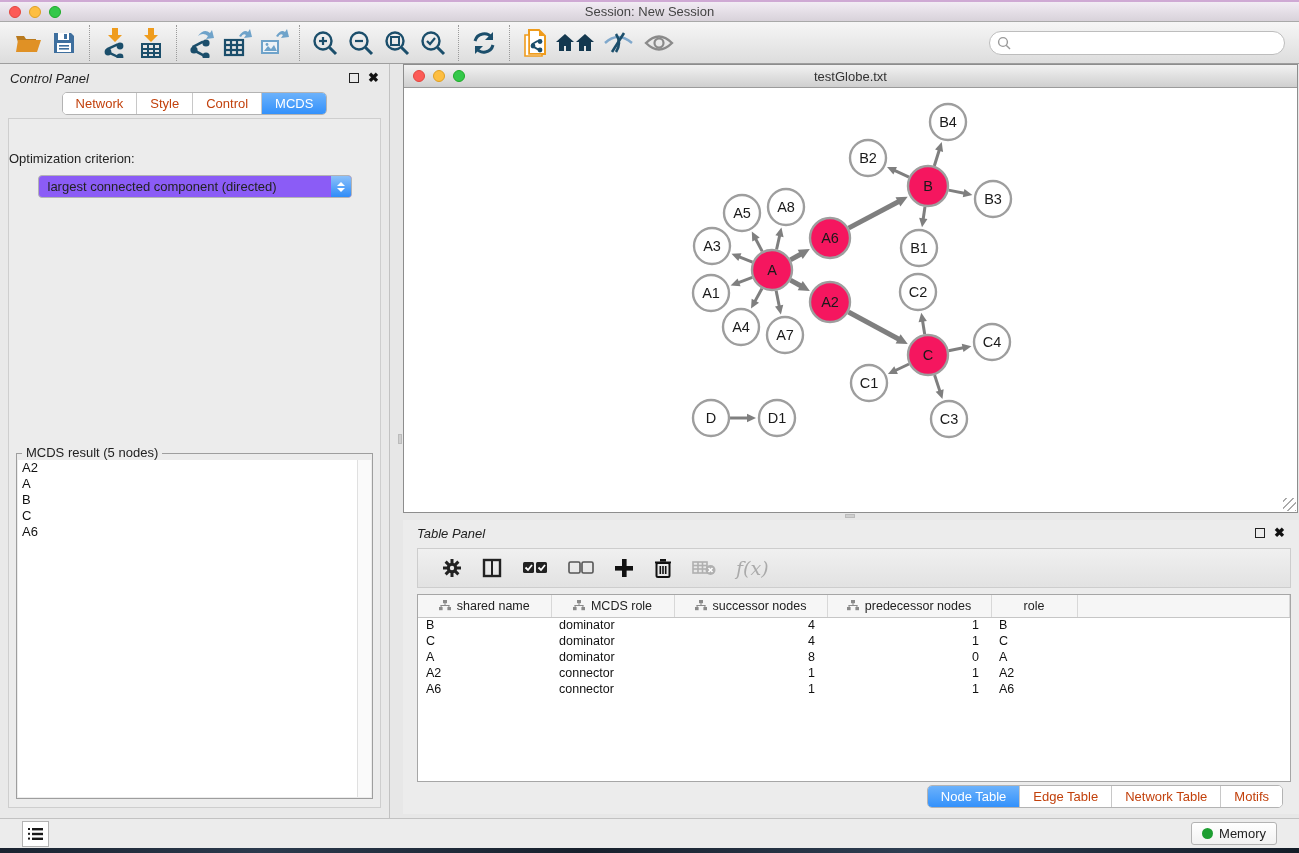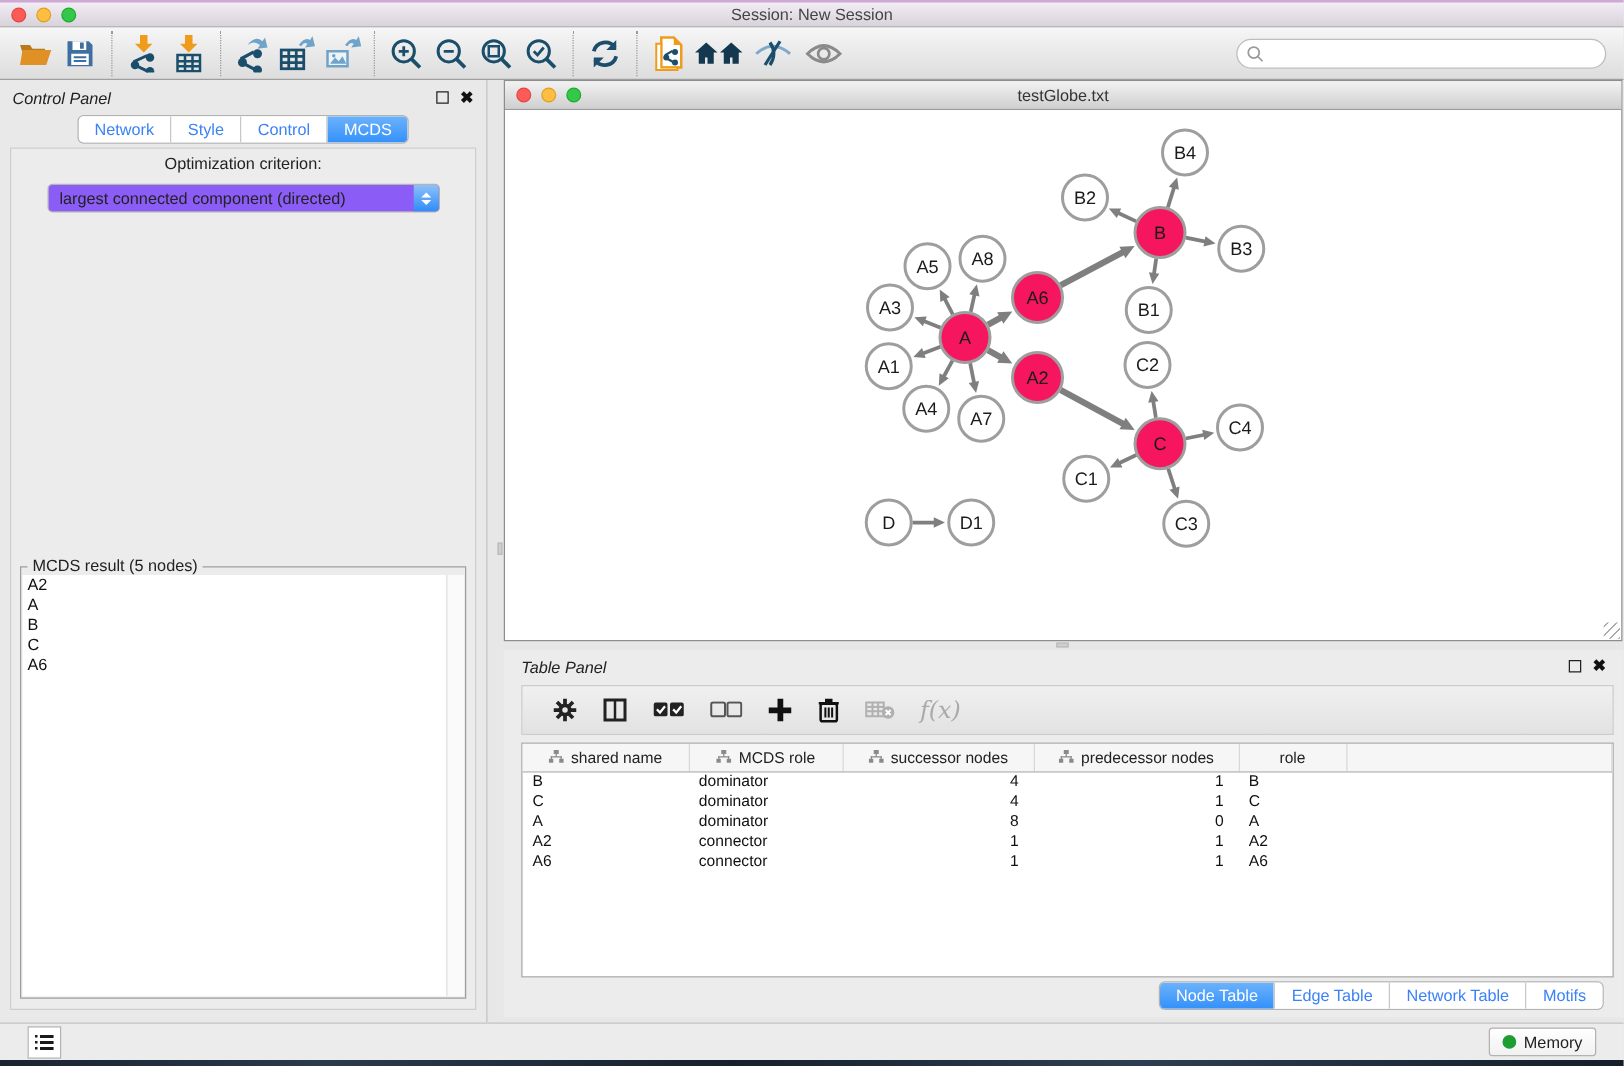--- a/index.html
+++ b/index.html
@@ -32,27 +32,27 @@
   .control-panel { position:absolute; left:0; top:64px; width:390px; height:754px;
     background:#e9e9e9; border-right:1px solid #c2c2c2; }
   .panel-head { height:28px; display:flex; align-items:center; padding:0 10px; }
   .panel-title { font-size:13px; color:#222;font-style:italic; }
   .panel-head-icons { margin-left:auto; display:flex; gap:9px; align-items:center; }
   .float-box { width:10px; height:10px; border:1.5px solid #222; }
   .close-x { font-size:13px; font-weight:bold; color:#111; line-height:10px; }
 
   .seg-wrap { text-align:center; }
   .segmented { display:inline-flex; border:1px solid #b3b3b3; border-radius:5px; overflow:hidden; background:#fff; }
-  .segment { padding:3px 13px; font-size:13px; color:#3b82f6; background:#fff; border-left:1px solid #c8c8c8; cursor:default; }
+  .segment { padding:3px 13px; font-size:13px; color:#c2410c; background:#fff; border-left:1px solid #c8c8c8; cursor:default; }
   .segment:first-child { border-left:none; }
   .segment.active { background:linear-gradient(#6cb2fb,#3391fb); color:#fff; }
 
   .cp-inner { position:absolute; left:8px; right:8px; top:54px; bottom:10px;
     border:1px solid #cecece; background:#ececec; }
-  .opt-label { text-align:center; margin-top:4px; font-size:13px; }
+  .opt-label { margin-top:32px; font-size:13px; }
   .combo { position:relative; width:314px; height:23px; margin:9px auto 0 auto; background:#8b5cf6;
     border:1px solid #b4b4b4; border-radius:4px; display:flex; align-items:center; padding-left:9px; font-size:13px; }
   .combo-stepper { position:absolute; right:0; top:0; width:20px; height:21px; border-radius:0 3px 3px 0;
     background:linear-gradient(#8cc1fa,#2f8cf8); display:flex; flex-direction:column; align-items:center; justify-content:center; gap:2px; }
   .chev { width:0; height:0; border-left:4px solid transparent; border-right:4px solid transparent; }
   .chev.up { border-bottom:4px solid #fff; }
   .chev.down { border-top:4px solid #fff; }
   .btn-row { display:flex; justify-content:center; gap:13px; margin-top:14px; }
   .mac-btn { background:linear-gradient(#ffffff,#f2f2f2); border:1px solid #b0b0b0; border-radius:4px;
     padding:3px 15px; font-size:13px; color:#222; }

